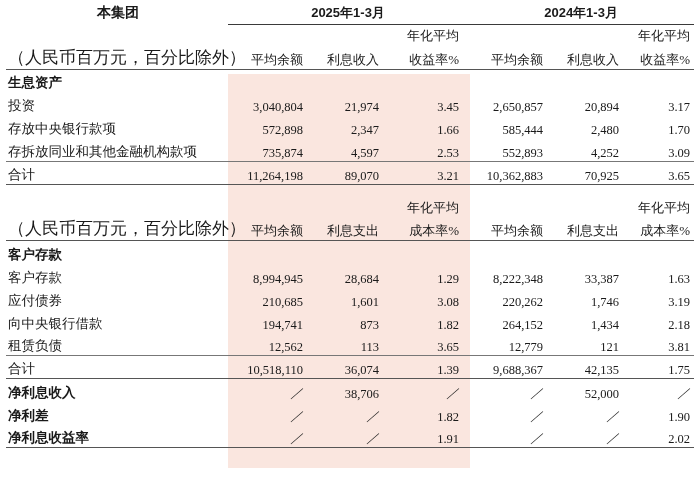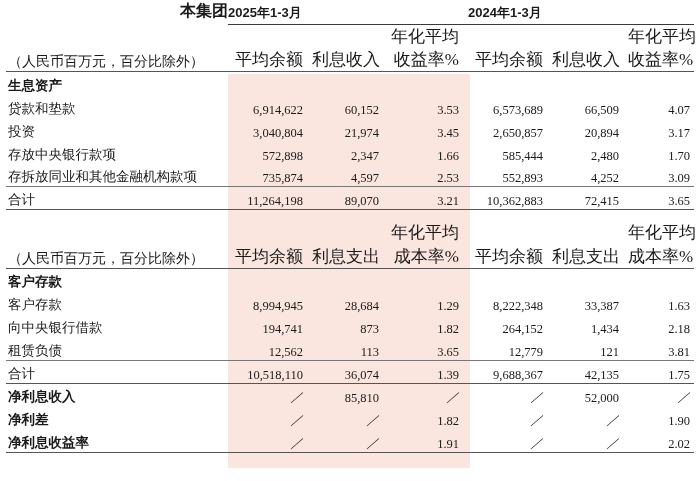--- a/index.html
+++ b/index.html
@@ -73,44 +73,45 @@
     white-space: nowrap;
     font-size: 12.5px;
     font-family: "Liberation Serif", "DejaVu Serif", serif;
   }
   td.num.last { padding-right: 4px; }
 
   
   .doc-title {
     font-family: "Liberation Sans", "DejaVu Sans", sans-serif;
     font-weight: bold;
-    font-size: 16px;
-    text-align: right;
+    font-size: 14px;
+    text-align: center;
     padding-left: 2px;
     padding-bottom: 2px;
   }
   .period-title {
     font-family: "Liberation Sans", "DejaVu Sans", sans-serif;
     font-weight: bold;
     font-size: 13px;
+    text-align: center;
     padding-bottom: 2px;
   }
   .rule-group { border-bottom: 1px solid #3a3a3a; }
 
   .subhead {
     text-align: right;
     padding-right: 9px;
-    font-size: 17px;
+    font-size: 13px;
     white-space: nowrap;
   }
   .subhead.last { padding-right: 4px; }
   .unitnote {
-    text-align: left;
+    text-align: center;
     padding-left: 2px;
-    font-size: 14px;
+    font-size: 17px;
     white-space: nowrap;
   }
 
   .rule-head  { border-bottom: 1px solid #555; }
   .rule-thin  { border-bottom: 1px solid #777; }
   .rule-bottom { border-bottom: 1px solid #555; }
 
   .bold-cn {
     font-family: Liberation Mono, monospace;
     font-weight: bold;
@@ -173,29 +174,20 @@
           <td class="label bold-cn">生息资产</td>
           <td></td>
           <td></td>
           <td></td>
           <td></td>
           <td></td>
           <td></td>
         </tr>
 
         <tr class="row-h">
-          <td class="label">贷款和垫款</td>
-          <td class="num">6,914,622</td>
-          <td class="num">60,152</td>
-          <td class="num">3.53</td>
-          <td class="num">6,573,689</td>
-          <td class="num">66,509</td>
-          <td class="num last">4.07</td>
-        </tr>
-        <tr class="row-h">
           <td class="label">投资</td>
           <td class="num">3,040,804</td>
           <td class="num">21,974</td>
           <td class="num">3.45</td>
           <td class="num">2,650,857</td>
           <td class="num">20,894</td>
           <td class="num last">3.17</td>
         </tr>
         <tr class="row-h">
           <td class="label">存放中央银行款项</td>
@@ -215,21 +207,21 @@
           <td class="num rule-thin">4,252</td>
           <td class="num last rule-thin">3.09</td>
         </tr>
 
         <tr class="row-h">
           <td class="label rule-bottom">合计</td>
           <td class="num rule-bottom">11,264,198</td>
           <td class="num rule-bottom">89,070</td>
           <td class="num rule-bottom">3.21</td>
           <td class="num rule-bottom">10,362,883</td>
-          <td class="num rule-bottom">72,415</td>
+          <td class="num rule-bottom">70,925</td>
           <td class="num last rule-bottom">3.65</td>
         </tr>
 
         <tr class="spacer-row">
           <td></td>
           <td></td>
           <td></td>
           <td></td>
           <td></td>
           <td></td>
@@ -268,20 +260,29 @@
         <tr class="row-h">
           <td class="label">客户存款</td>
           <td class="num">8,994,945</td>
           <td class="num">28,684</td>
           <td class="num">1.29</td>
           <td class="num">8,222,348</td>
           <td class="num">33,387</td>
           <td class="num last">1.63</td>
         </tr>
         <tr class="row-h">
+          <td class="label">应付债券</td>
+          <td class="num">210,685</td>
+          <td class="num">1,601</td>
+          <td class="num">3.08</td>
+          <td class="num">220,262</td>
+          <td class="num">1,746</td>
+          <td class="num last">3.19</td>
+        </tr>
+        <tr class="row-h">
           <td class="label">向中央银行借款</td>
           <td class="num">194,741</td>
           <td class="num">873</td>
           <td class="num">1.82</td>
           <td class="num">264,152</td>
           <td class="num">1,434</td>
           <td class="num last">2.18</td>
         </tr>
         <tr class="row-h">
           <td class="label rule-thin">租赁负债</td>
@@ -299,21 +300,21 @@
           <td class="num rule-bottom">36,074</td>
           <td class="num rule-bottom">1.39</td>
           <td class="num rule-bottom">9,688,367</td>
           <td class="num rule-bottom">42,135</td>
           <td class="num last rule-bottom">1.75</td>
         </tr>
 
         <tr class="row-h">
           <td class="label bold-cn">净利息收入</td>
           <td class="num slash">／</td>
-          <td class="num">85,810</td>
+          <td class="num">38,706</td>
           <td class="num slash">／</td>
           <td class="num slash">／</td>
           <td class="num">52,000</td>
           <td class="num last slash">／</td>
         </tr>
         <tr class="row-h">
           <td class="label bold-cn">净利差</td>
           <td class="num slash">／</td>
           <td class="num slash">／</td>
           <td class="num">1.82</td>

